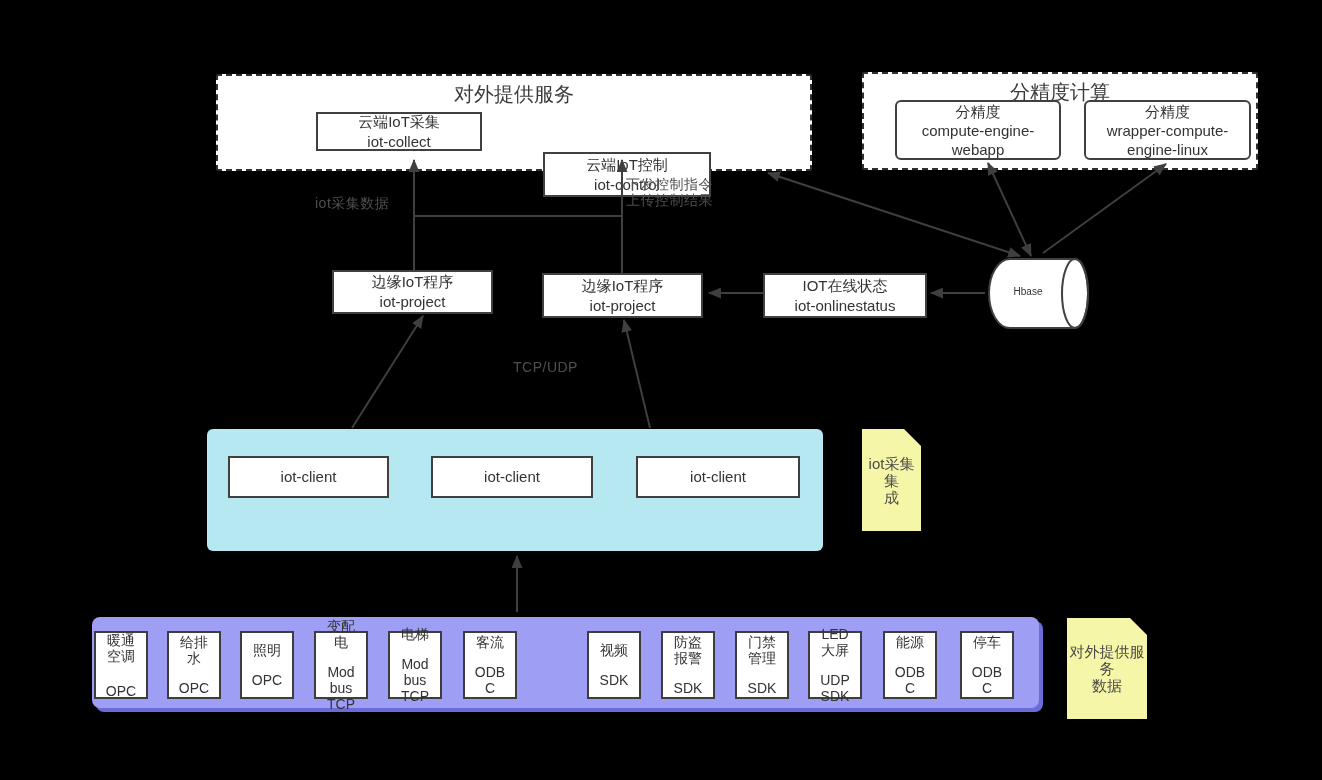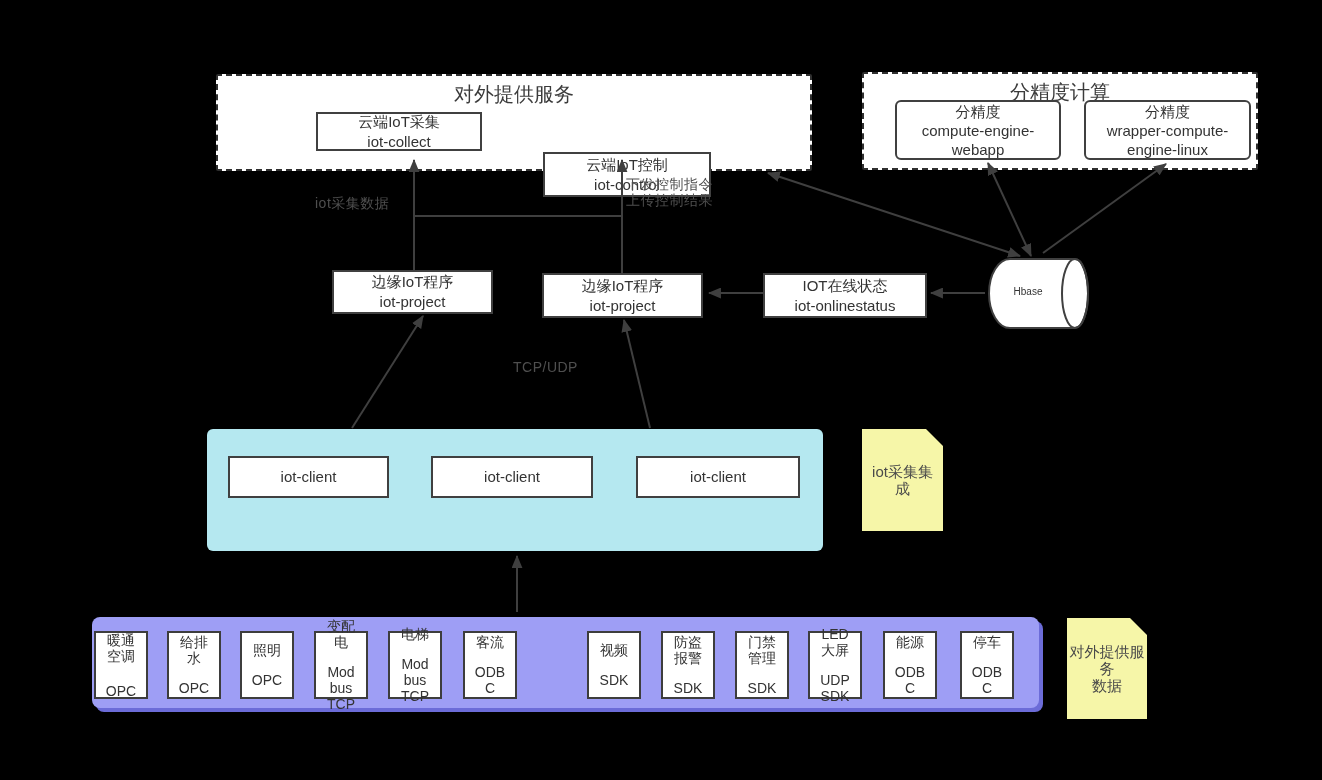--- a/index.html
+++ b/index.html
@@ -71,21 +71,21 @@
   <div class="glabel" style="left:315px;top:195px;">iot采集数据</div>
   <div class="glabel" style="left:626px;top:176px;">下发控制指令
 上传控制结果</div>
   <div class="glabel" style="left:513px;top:359px;">TCP/UDP</div>
 
   <div class="abs cyan-box" style="left:207px;top:429px;width:616px;height:122px;"></div>
   <div class="abs node" style="left:228px;top:456px;width:161px;height:42px;">iot-client</div>
   <div class="abs node" style="left:431px;top:456px;width:162px;height:42px;">iot-client</div>
   <div class="abs node" style="left:636px;top:456px;width:164px;height:42px;">iot-client</div>
 
-  <div class="sticky" style="left:862px;top:429px;width:81px;height:102px;">
+  <div class="sticky" style="left:862px;top:429px;width:59px;height:102px;">
     <span>iot采集集
 成</span>
   </div>
   <div class="abs" style="left:926px;top:429px;width:17px;height:17px;">
       <div class="sticky fold" style="left:0;top:0;"></div>
     </div>
 
   <div class="sticky" style="left:1067px;top:618px;width:80px;height:101px;">
     <span>对外提供服务
 数据</span>

